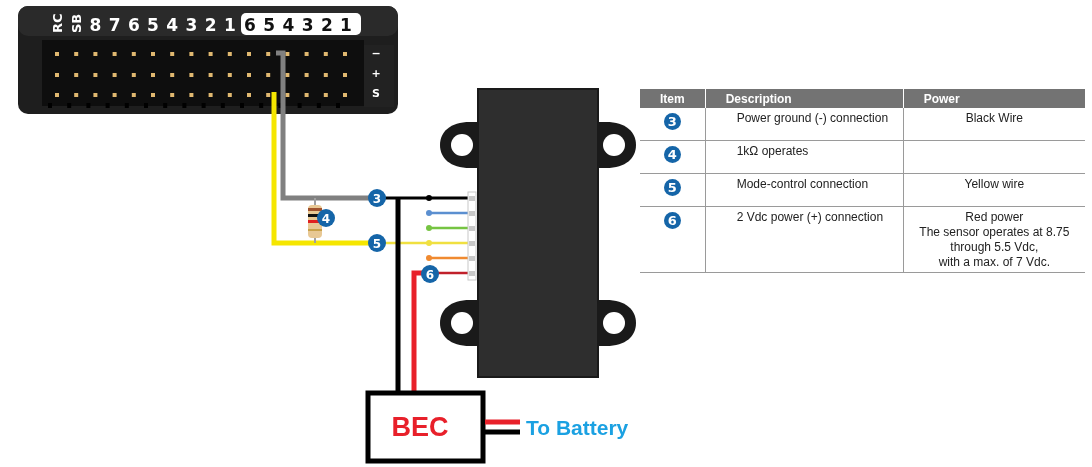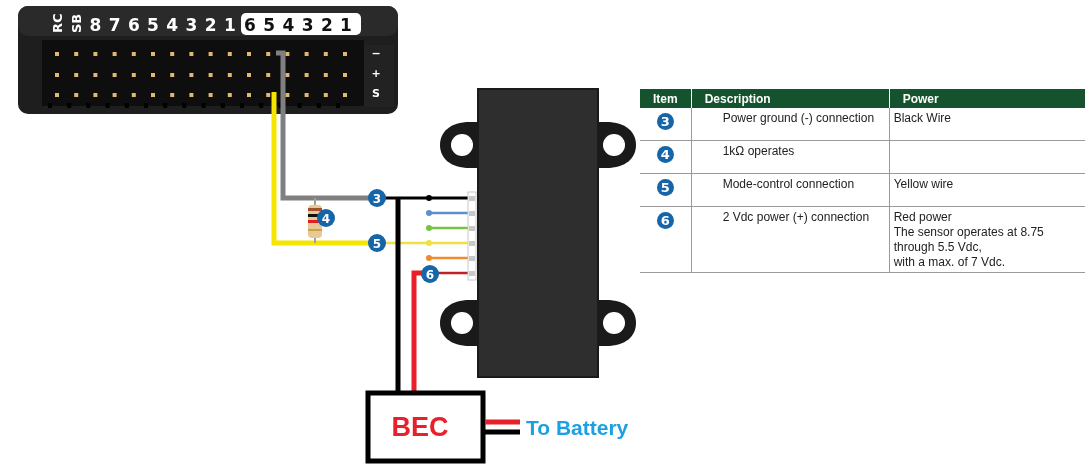--- a/index.html
+++ b/index.html
@@ -7,24 +7,24 @@
   #diagram { position: absolute; left: 0; top: 0; width: 1092px; height: 467px; }
   .fc-label { font-family: "DejaVu Sans", sans-serif; font-weight: bold; fill: #ffffff; font-size: 17px; }
   .fc-label-inv { font-family: "DejaVu Sans", sans-serif; font-weight: bold; fill: #111111; font-size: 17px; }
   .rail-label { font-family: "DejaVu Sans", sans-serif; font-weight: bold; fill: #ffffff; font-size: 11px; }
   .callout-num { font-family: "DejaVu Sans", sans-serif; font-weight: bold; fill: #ffffff; font-size: 12px; }
   .bec-text { font-family: "Liberation Sans", sans-serif; font-weight: bold; fill: #e8202a; font-size: 27px; }
   .battery-text { font-family: "Liberation Sans", sans-serif; font-weight: bold; fill: #1ba1e2; font-size: 21px; }
 
   
   #legend-table { position: absolute; left: 640px; top: 89px; width: 445px; border-collapse: collapse; font-family: "Liberation Sans", sans-serif; font-size: 12px; color: #222; }
-  #legend-table th { background: #14532d; color: #ffffff; font-weight: bold; text-align: left; padding: 2px 13px; height: 15px; border-right: 1px solid #ffffff; font-size: 12px; }
+  #legend-table th { background: #737373; color: #ffffff; font-weight: bold; text-align: left; padding: 2px 20px; height: 15px; border-right: 1px solid #ffffff; font-size: 12px; }
   #legend-table th:last-child { border-right: none; }
   #legend-table td { vertical-align: top; padding: 3px 4px 2px 4px; border-bottom: 1px solid #9a9a9a; border-right: 1px solid #9a9a9a; line-height: 15px; }
-  #legend-table td:last-child { border-right: none; }
+  #legend-table td:last-child { border-right: none; text-align: center; }
   #legend-table tr.row td { height: 25px; }
   #legend-table tr.row-tall td { height: 46px; }
   #legend-table td.item-col { width: 28px; text-align: center; padding-top: 5px; }
   #legend-table td.desc-col { width: 162px; padding-left: 31px; }
   .item-badge { display: inline-block; width: 17px; height: 17px; border-radius: 50%; background: #1565a8; color: #ffffff; font-weight: bold; font-size: 13px; line-height: 17px; text-align: center; font-family: "DejaVu Sans", sans-serif; }
   .note-line { display: block; }
 </style>
 </head>
 <body>
 

